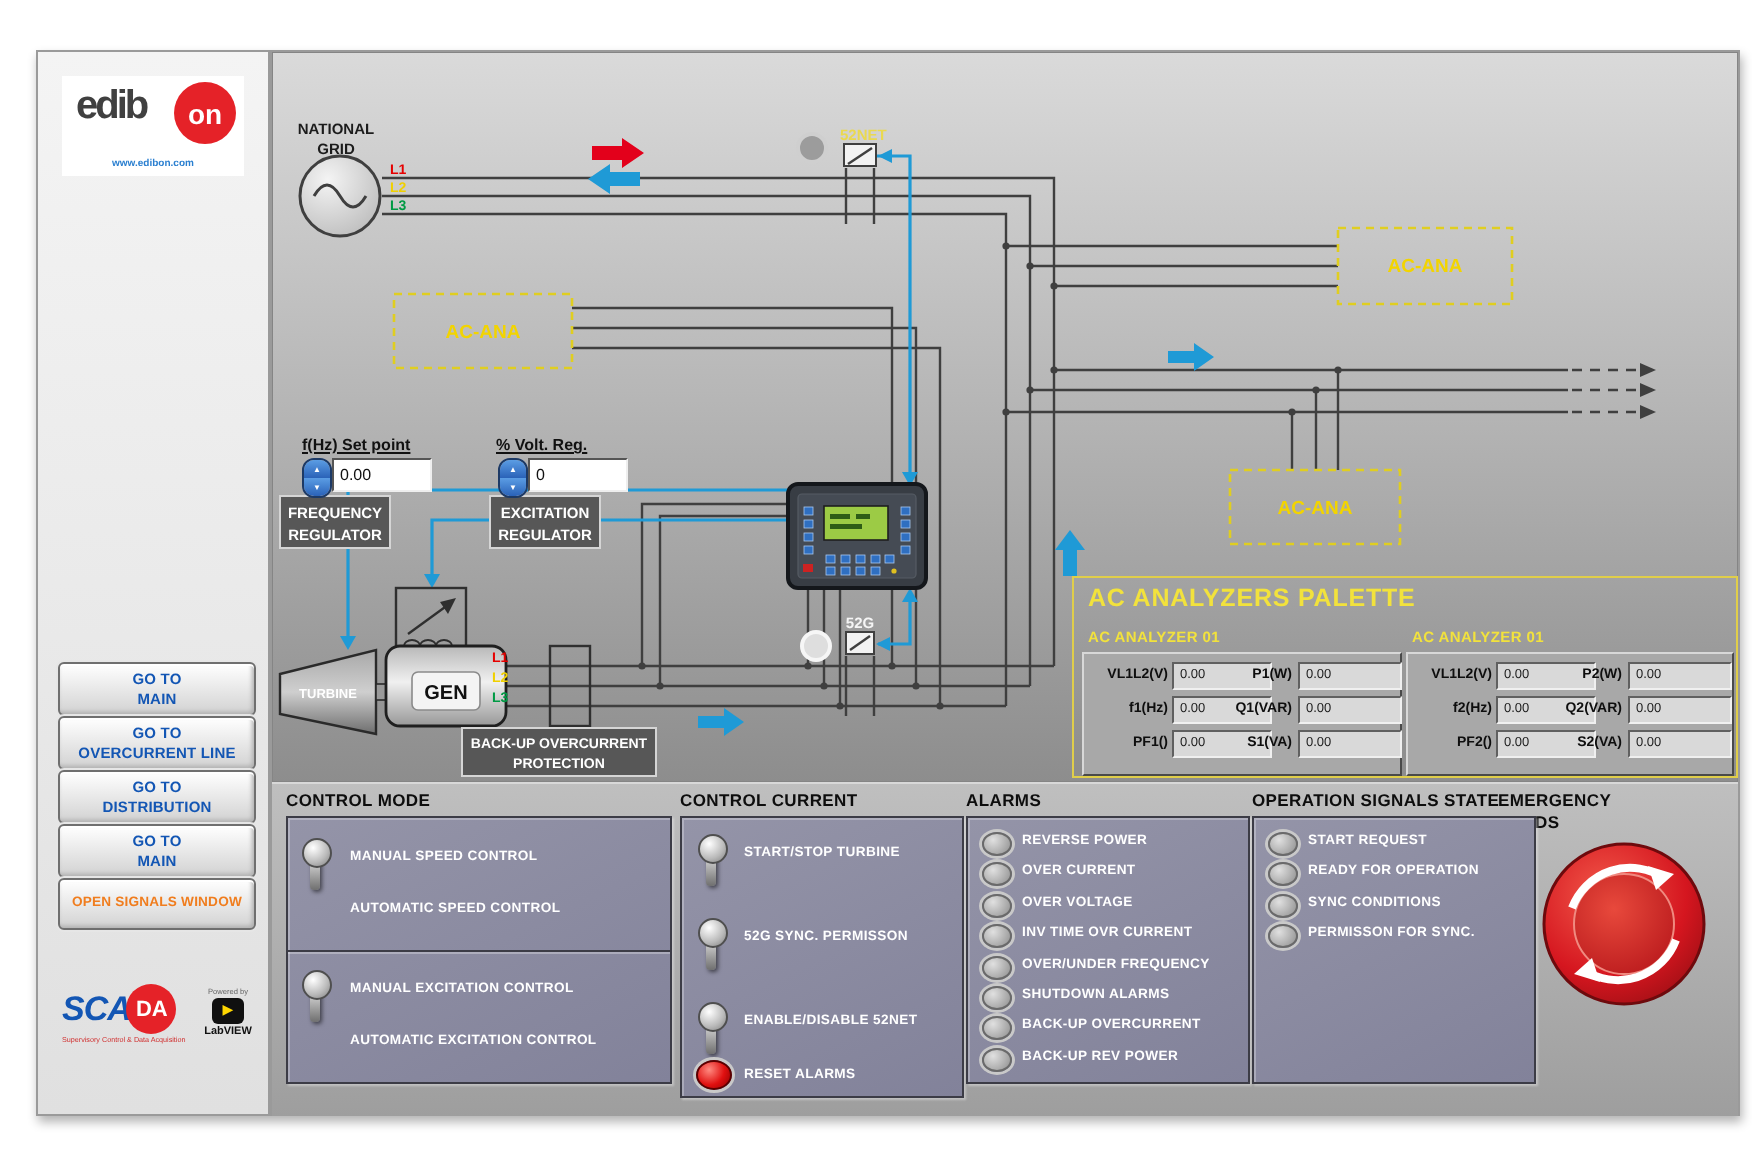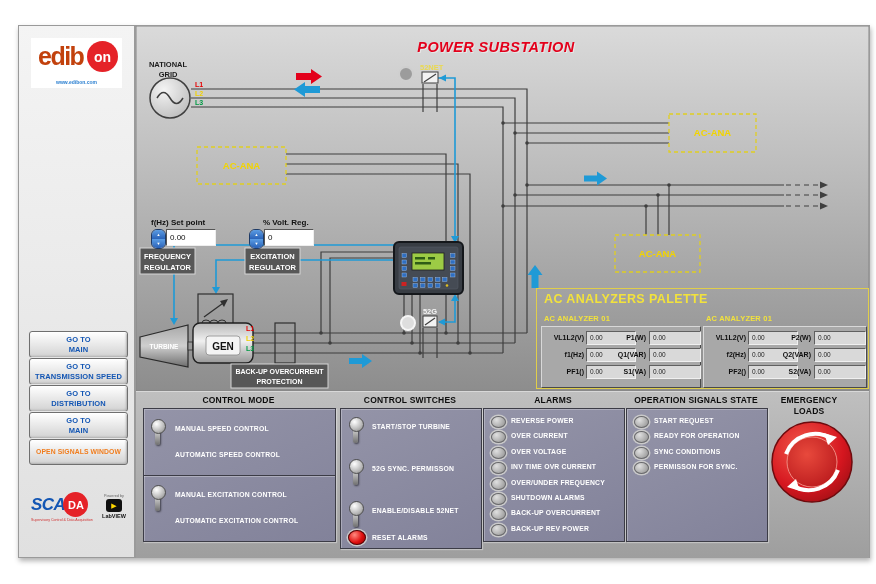--- a/index.html
+++ b/index.html
@@ -13,57 +13,57 @@
   
   .btn3d{position:absolute;display:flex;flex-direction:column;align-items:center;justify-content:center;text-align:center;
     background:linear-gradient(#ffffff,#d2d2d2);border:1px solid #6f6f6f;border-radius:3px;
     box-shadow:inset 0 1px 0 #fff, inset -1px -1px 2px #b0b0b0, 0 0 0 1px #e6e6e6;cursor:pointer;}
   .nav-btn{left:10px;width:97px;height:25px;font-size:7.5px;font-weight:bold;color:#1356b4;line-height:1.3;letter-spacing:.1px;}
   .save-btn{left:12px;top:82px;width:94px;height:21px;font-size:8.5px;font-weight:bold;color:#111;letter-spacing:.3px;}
   .open-btn{color:#f07d1e;font-size:6.8px;}
 
   
   .logo-box{position:absolute;left:12px;top:12px;width:91px;height:50px;background:#fff;}
-  .logo-edib{position:absolute;left:7px;top:4px;font-size:25px;font-weight:bold;color:#c2410c;letter-spacing:-1.5px;}
+  .logo-edib{position:absolute;left:7px;top:4px;font-size:20px;font-weight:bold;color:#404040;letter-spacing:-1.5px;}
   .logo-circle{position:absolute;right:4px;top:3px;width:31px;height:31px;border-radius:50%;background:#e52228;color:#fff;
     font-weight:bold;font-size:14px;display:flex;align-items:center;justify-content:center;}
   .logo-url{position:absolute;bottom:3px;width:100%;text-align:center;font-size:5px;color:#2a7fd0;font-weight:bold;}
 
   .scada{position:absolute;left:12px;top:466px;width:64px;}
   .scada-row{display:flex;align-items:center;}
   .scada-sca{font-size:17px;font-weight:bold;font-style:italic;color:#1356b4;letter-spacing:-.5px;}
   .scada-circle{width:25px;height:25px;border-radius:50%;background:#e52228;color:#fff;font-weight:bold;font-size:11px;
     display:flex;align-items:center;justify-content:center;margin-left:-2px;}
   .scada-tag{font-size:3.6px;color:#d03030;margin-top:1px;white-space:nowrap;}
   .labview{position:absolute;left:80px;top:468px;width:30px;text-align:center;}
   .lv-powered{font-size:3.8px;color:#666;}
   .lv-icon{width:16px;height:13px;background:#101010;border-radius:3px;margin:1px auto;color:#ffd700;font-size:7px;line-height:13px;}
   .lv-name{font-size:5.5px;font-weight:bold;color:#111;}
 
   
   .diagram-title{position:absolute;left:250px;top:13px;width:220px;text-align:center;color:#e3001b;
     font-size:14.5px;font-weight:bold;font-style:italic;letter-spacing:.4px;text-shadow:1px 1px 0 rgba(255,255,255,.45);}
-  .sp-label{position:absolute;font-size:8px;font-weight:bold;color:#111;white-space:nowrap;}
+  .sp-label{position:absolute;font-size:8px;font-weight:bold;color:#111;white-space:nowrap;text-decoration:underline;}
   .spinner{position:absolute;width:13px;height:18px;border-radius:6px;overflow:hidden;border:1px solid #1d3a66;display:flex;flex-direction:column;cursor:pointer;}
   .spinner span{flex:1;background:linear-gradient(#5b9de4,#2a62b8);color:#fff;font-size:4px;line-height:9px;text-align:center;}
   .ninput{position:absolute;background:#fff;border:1px solid;border-color:#555 #eee #eee #555;font-size:8px;color:#111;
     width:45px;height:15px;line-height:15px;padding-left:3px;}
 
   
   .palette{position:absolute;left:400px;top:262px;width:333px;height:101px;border:1.5px solid #e0ce4a;
     background:linear-gradient(#a3a3a3,#8d8d8d);box-sizing:border-box;}
   .palette-title{position:absolute;left:7px;top:3px;font-size:12.5px;font-weight:bold;color:#f2e23c;letter-spacing:.4px;}
   .sub-name{position:absolute;font-size:7.5px;font-weight:bold;color:#f2e23c;letter-spacing:.2px;}
   .subpanel{position:absolute;top:37px;height:60px;background:#a8a8a8;border:1px solid;border-color:#d8d8d8 #4a4a4a #4a4a4a #d8d8d8;}
   .pl{position:absolute;font-size:7px;font-weight:bold;color:#0e0e0e;text-align:right;width:40px;line-height:13px;white-space:nowrap;}
   .pv{position:absolute;height:12px;background:#d9d9d9;border:1px solid;border-color:#606060 #f0f0f0 #f0f0f0 #606060;
     font-size:6.5px;color:#222;padding-left:3px;line-height:12px;}
 
   
-  .hdr{position:absolute;font-weight:bold;font-size:8.5px;color:#0d0d0d;text-align:center;letter-spacing:.2px;white-space:nowrap;}
+  .hdr{position:absolute;font-weight:bold;font-size:8.5px;color:#0d0d0d;text-align:left;letter-spacing:.2px;white-space:nowrap;}
   .panel{position:absolute;background:linear-gradient(155deg,#9494a8,#82829a);border:1px solid #3c3c46;
     box-shadow:inset 1px 1px 0 rgba(255,255,255,.28), 1px 1px 1px rgba(255,255,255,.35);}
   .panel-label{color:#fff;font-weight:bold;font-size:6.8px;letter-spacing:.2px;position:absolute;white-space:nowrap;}
   .divider{position:absolute;top:66px;left:0;width:100%;height:1px;background:#3c3c46;box-shadow:0 1px 0 rgba(255,255,255,.3);}
   .toggle{position:absolute;width:15px;height:28px;cursor:pointer;}
   .toggle .stem{position:absolute;left:5px;top:6px;width:5px;height:20px;background:linear-gradient(#fdfdfd,#6f6f6f);border-radius:2px;box-shadow:1px 1px 2px rgba(0,0,0,.55);}
   .toggle .knob{position:absolute;left:1px;top:0;width:13px;height:13px;border-radius:50%;
     background:radial-gradient(circle at 35% 30%,#ffffff,#b9b9b9 60%,#7e7e7e);border:1px solid #4f4f4f;}
   .led{position:absolute;width:13px;height:10px;border-radius:50%;background:radial-gradient(circle at 35% 30%,#e0e0e0,#8e8e8e);
     border:1px solid #6a6a6a;box-shadow:0 0 0 1.5px #c9c9c9;}
@@ -83,21 +83,21 @@
         </span>
       <div class="logo-url">www.edibon.com</div>
     </div>
 
     <div class="btn3d nav-btn" style="top:305px">
       <span>GO TO</span>
         <span>MAIN</span>
     </div>
     <div class="btn3d nav-btn" style="top:332px">
       <span>GO TO</span>
-        <span>TRANSMISSION SPEED</span>
+        <span>OVERCURRENT LINE</span>
     </div>
     <div class="btn3d nav-btn" style="top:359px">
       <span>GO TO</span>
         <span>DISTRIBUTION</span>
     </div>
     <div class="btn3d nav-btn" style="top:386px">
       <span>GO TO</span>
         <span>MAIN</span>
     </div>
     <div class="btn3d nav-btn open-btn" style="top:413px;height:24px">OPEN SIGNALS WINDOW</div>
@@ -289,30 +289,29 @@
         <text x="31.5" y="244" text-anchor="middle" font-size="7.5" font-weight="bold" fill="#fff">REGULATOR</text>
         <rect x="109" y="222" width="55" height="26" fill="#575757" stroke="#d5d5d5" stroke-width="1"></rect>
         <text x="136.5" y="233" text-anchor="middle" font-size="7.5" font-weight="bold" fill="#fff">EXCITATION</text>
         <text x="136.5" y="244" text-anchor="middle" font-size="7.5" font-weight="bold" fill="#fff">REGULATOR</text>
         <rect x="95" y="338" width="97" height="24" fill="#575757" stroke="#d5d5d5" stroke-width="1"></rect>
         <text x="143.5" y="348" text-anchor="middle" font-size="7" font-weight="bold" fill="#fff">BACK-UP OVERCURRENT</text>
         <text x="143.5" y="358" text-anchor="middle" font-size="7" font-weight="bold" fill="#fff">PROTECTION</text>
       </g>
     </svg>
 
-    <div class="diagram-title">POWER SUBSTATION</div>
 
     <div class="sp-label" style="left:15px;top:192px">f(Hz) Set point</div>
     <div class="spinner" style="left:15px;top:203px">
       <span>▲</span>
       <span>▼</span>
     </div>
     <div class="ninput" style="left:30px;top:203px">0.00</div>
 
-    <div class="sp-label" style="left:127px;top:192px">% Volt. Reg.</div>
+    <div class="sp-label" style="left:112px;top:192px">% Volt. Reg.</div>
     <div class="spinner" style="left:113px;top:203px">
       <span>▲</span>
       <span>▼</span>
     </div>
     <div class="ninput" style="left:128px;top:203px">0</div>
 
     <div class="palette">
       <div class="palette-title">AC ANALYZERS PALETTE</div>
       <div class="sub-name" style="left:7px;top:25px">AC ANALYZER 01</div>
       <div class="sub-name" style="left:169px;top:25px">AC ANALYZER 01</div>
@@ -343,21 +342,21 @@
         <div class="pv" style="left:110px;top:21px;width:47px">0.00</div>
         <div class="pl" style="left:2px;top:38px">PF2()</div>
         <div class="pv" style="left:44px;top:38px;width:45px">0.00</div>
         <div class="pl" style="left:65px;top:38px;width:42px">S2(VA)</div>
         <div class="pv" style="left:110px;top:38px;width:47px">0.00</div>
       </div>
     </div>
 
     <div class="controls-strip">
       <div class="hdr" style="left:7px;top:3px;width:191px">CONTROL MODE</div>
-      <div class="hdr" style="left:204px;top:3px;width:140px">CONTROL SWITCHES</div>
+      <div class="hdr" style="left:204px;top:3px;width:140px">CONTROL CURRENT</div>
       <div class="hdr" style="left:347px;top:3px;width:140px">ALARMS</div>
       <div class="hdr" style="left:490px;top:3px;width:140px">OPERATION SIGNALS STATE</div>
       <div class="hdr" style="left:613px;top:3px;width:120px">EMERGENCY</div>
       <div class="hdr" style="left:613px;top:14px;width:120px">LOADS</div>
 
       <div class="panel" style="left:7px;top:16px;width:191px;height:132px">
         <div class="toggle" style="left:6px;top:10px">
             <div class="stem"></div>
             <div class="knob"></div>
           </div>

